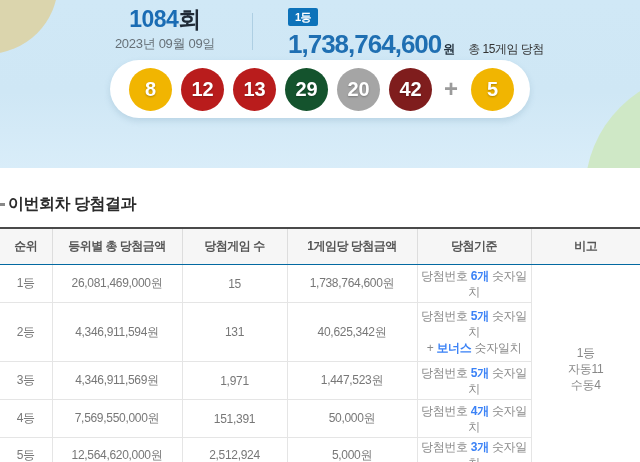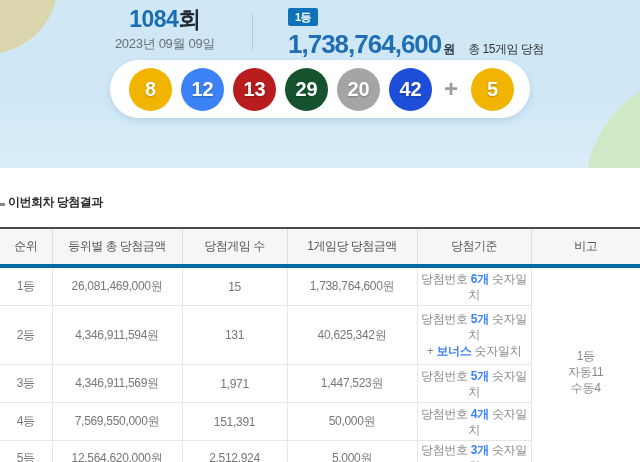--- a/index.html
+++ b/index.html
@@ -43,29 +43,29 @@
     background:#ffffff;box-shadow:0 3px 6px rgba(96,140,170,0.22);
     display:flex;align-items:center;padding-left:19px;box-sizing:border-box;gap:9px;
   }
   .ball{
     width:43px;height:43px;border-radius:50%;flex:0 0 auto;
     display:flex;align-items:center;justify-content:center;
     color:#fff;font-size:20px;font-weight:700;text-shadow:0 1px 2px rgba(0,0,0,0.28);
   }
   .plus{font-size:24px;font-weight:700;color:#9b9b9b;margin:0 4px 0 3px;line-height:1;}
   
-  .section-head{position:absolute;left:8px;top:194px;font-size:12px;font-weight:700;color:#2b2b2b;letter-spacing:-0.5px;}
+  .section-head{position:absolute;left:8px;top:194px;font-size:16px;font-weight:700;color:#2b2b2b;letter-spacing:-0.5px;}
   .title-dash{position:absolute;left:0;top:203px;width:5px;height:3px;background:#888;}
   .results{position:absolute;left:0;top:227px;width:640px;}
   table{border-collapse:collapse;table-layout:fixed;width:640px;border-top:2px solid #4a4a4a;}
   col.c1{width:52px;}col.c2{width:130px;}col.c3{width:105px;}
   col.c4{width:130px;}col.c5{width:114px;}col.c6{width:109px;}
   th{
-    background:#f6f6f6;height:33px;font-size:12px;font-weight:400;color:#555;
-    border-bottom:4px solid #0369a1;border-right:1px solid #dddddd;letter-spacing:-0.5px;
+    background:#f6f6f6;height:33px;font-size:12px;font-weight:700;color:#555;
+    border-bottom:1px solid #0369a1;border-right:1px solid #dddddd;letter-spacing:-0.5px;
   }
   th:last-child{border-right:none;margin-left:47px;}
   td{
     font-size:12px;color:#777;text-align:center;letter-spacing:-0.3px;
     border-bottom:1px solid #e5e5e5;border-right:1px solid #e5e5e5;
   }
   td.remark{border-right:none;color:#888;line-height:16px;vertical-align:middle;}
   td.criteria{color:#8a8a8a;line-height:16px;}
   td.criteria .b{color:#3b82f6;font-weight:700;}
   tr.r1 td{height:35px;}
@@ -92,25 +92,25 @@
 
   <div class="prize-info">
     <span class="rank-badge">1등</span>
     <div class="prize-line">
       <span class="prize-amount">1,738,764,600</span><span class="prize-won">원</span><span class="prize-note">총 15게임 당첨</span>
     </div>
   </div>
 
   <div class="pill">
       <span class="ball" style="background: rgb(241, 181, 1);">8</span>
-      <span class="ball" style="background: #3b82f6;">12</span>
+      <span class="ball" style="background: #b91c1c;">12</span>
       <span class="ball" style="background: #b91c1c;">13</span>
       <span class="ball" style="background: #14532d;">29</span>
       <span class="ball" style="background: rgb(165, 165, 165);">20</span>
-      <span class="ball" style="background: #1d4ed8;">42</span>
+      <span class="ball" style="background: #7f1d1d;">42</span>
       <span class="plus">+</span>
       <span class="ball" style="background: rgb(241, 181, 1);">5</span>
     </div>
 </div>
 
 <div class="title-dash"></div>
 <div class="section-head">이번회차 당첨결과</div>
 
 <div class="results">
   <table>

